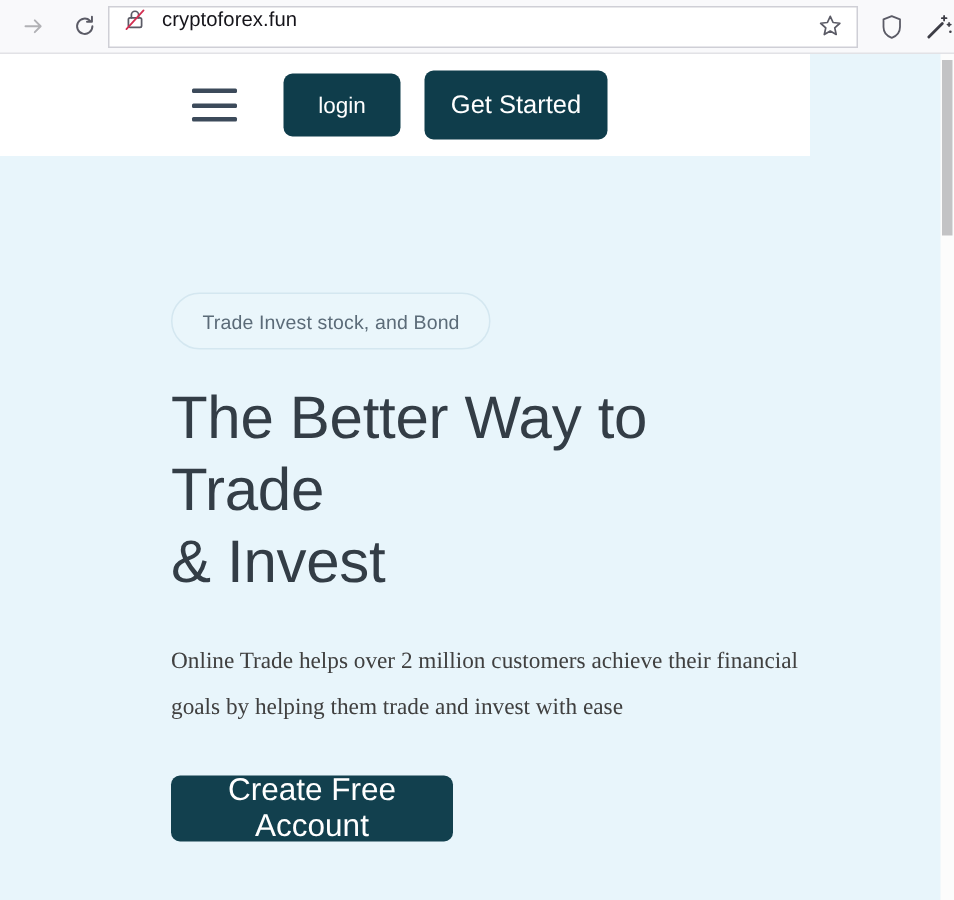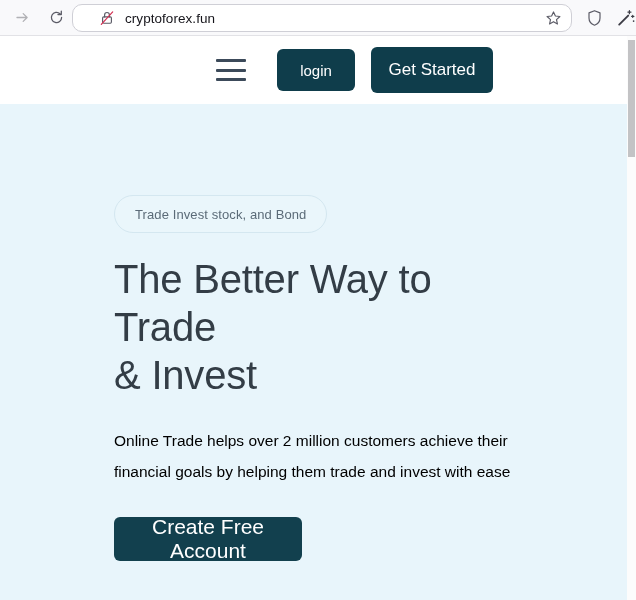--- a/index.html
+++ b/index.html
@@ -30,24 +30,23 @@
   }
   .nav-btn.first { margin-left: 8px; }
   .nav-btn svg { display: block; }
 
   .urlbar {
     position: absolute;
     left: 72px; top: 4px;
     width: 500px; height: 28px;
     background: #ffffff;
     border: 1px solid #cfcfd6;
-    border-radius: 10px;
-    display: flex;
-    align-items: center;
-    padding-left: 26px;
+    border-radius: 0;
+    display: flex;
+    padding-left: 9px;
   }
   .lock-icon { width: 16px; height: 16px; flex: none; display:block; }
   .url-text {
     margin-left: 10px;
     font-size: 13.5px;
     color: #15141a;
     letter-spacing: 0.05px;
     white-space: nowrap;
   }
   .star-btn {
@@ -83,21 +82,21 @@
   .page {
     position: absolute;
     top: 36px; left: 0;
     width: 628px; height: 564px;
     background: #e8f5fb;
     overflow: hidden;
   }
 
   
   .site-header {
-    width: 628px; height: 68px;
+    width: 540px; height: 68px;
     background: #ffffff;
     display: flex;
     align-items: center;
     justify-content: flex-end;
     padding-right: 135px;
   }
   .hamburger {
     width: 30px; height: 22px;
     display: flex; flex-direction: column;
     justify-content: space-between;
@@ -156,22 +155,23 @@
     line-height: 48px;
     color: #333d46;
     letter-spacing: -0.2px;
     max-width: 420px;
   }
   .subtext {
     margin-top: 26px;
     font-size: 15.5px;
     font-weight: 400;
     line-height: 31px;
-    color: #000000;
+    color: #404040;
     max-width: 452px;
+    font-family: Liberation Serif, serif;
   }
   .btn-cta {
     margin-top: 30px;
     width: 188px; height: 44px;
     background: #12404e;
     color: #ffffff;
     border: none;
     border-radius: 6px;
     font-family: "Liberation Sans", sans-serif;
     font-size: 21px;

